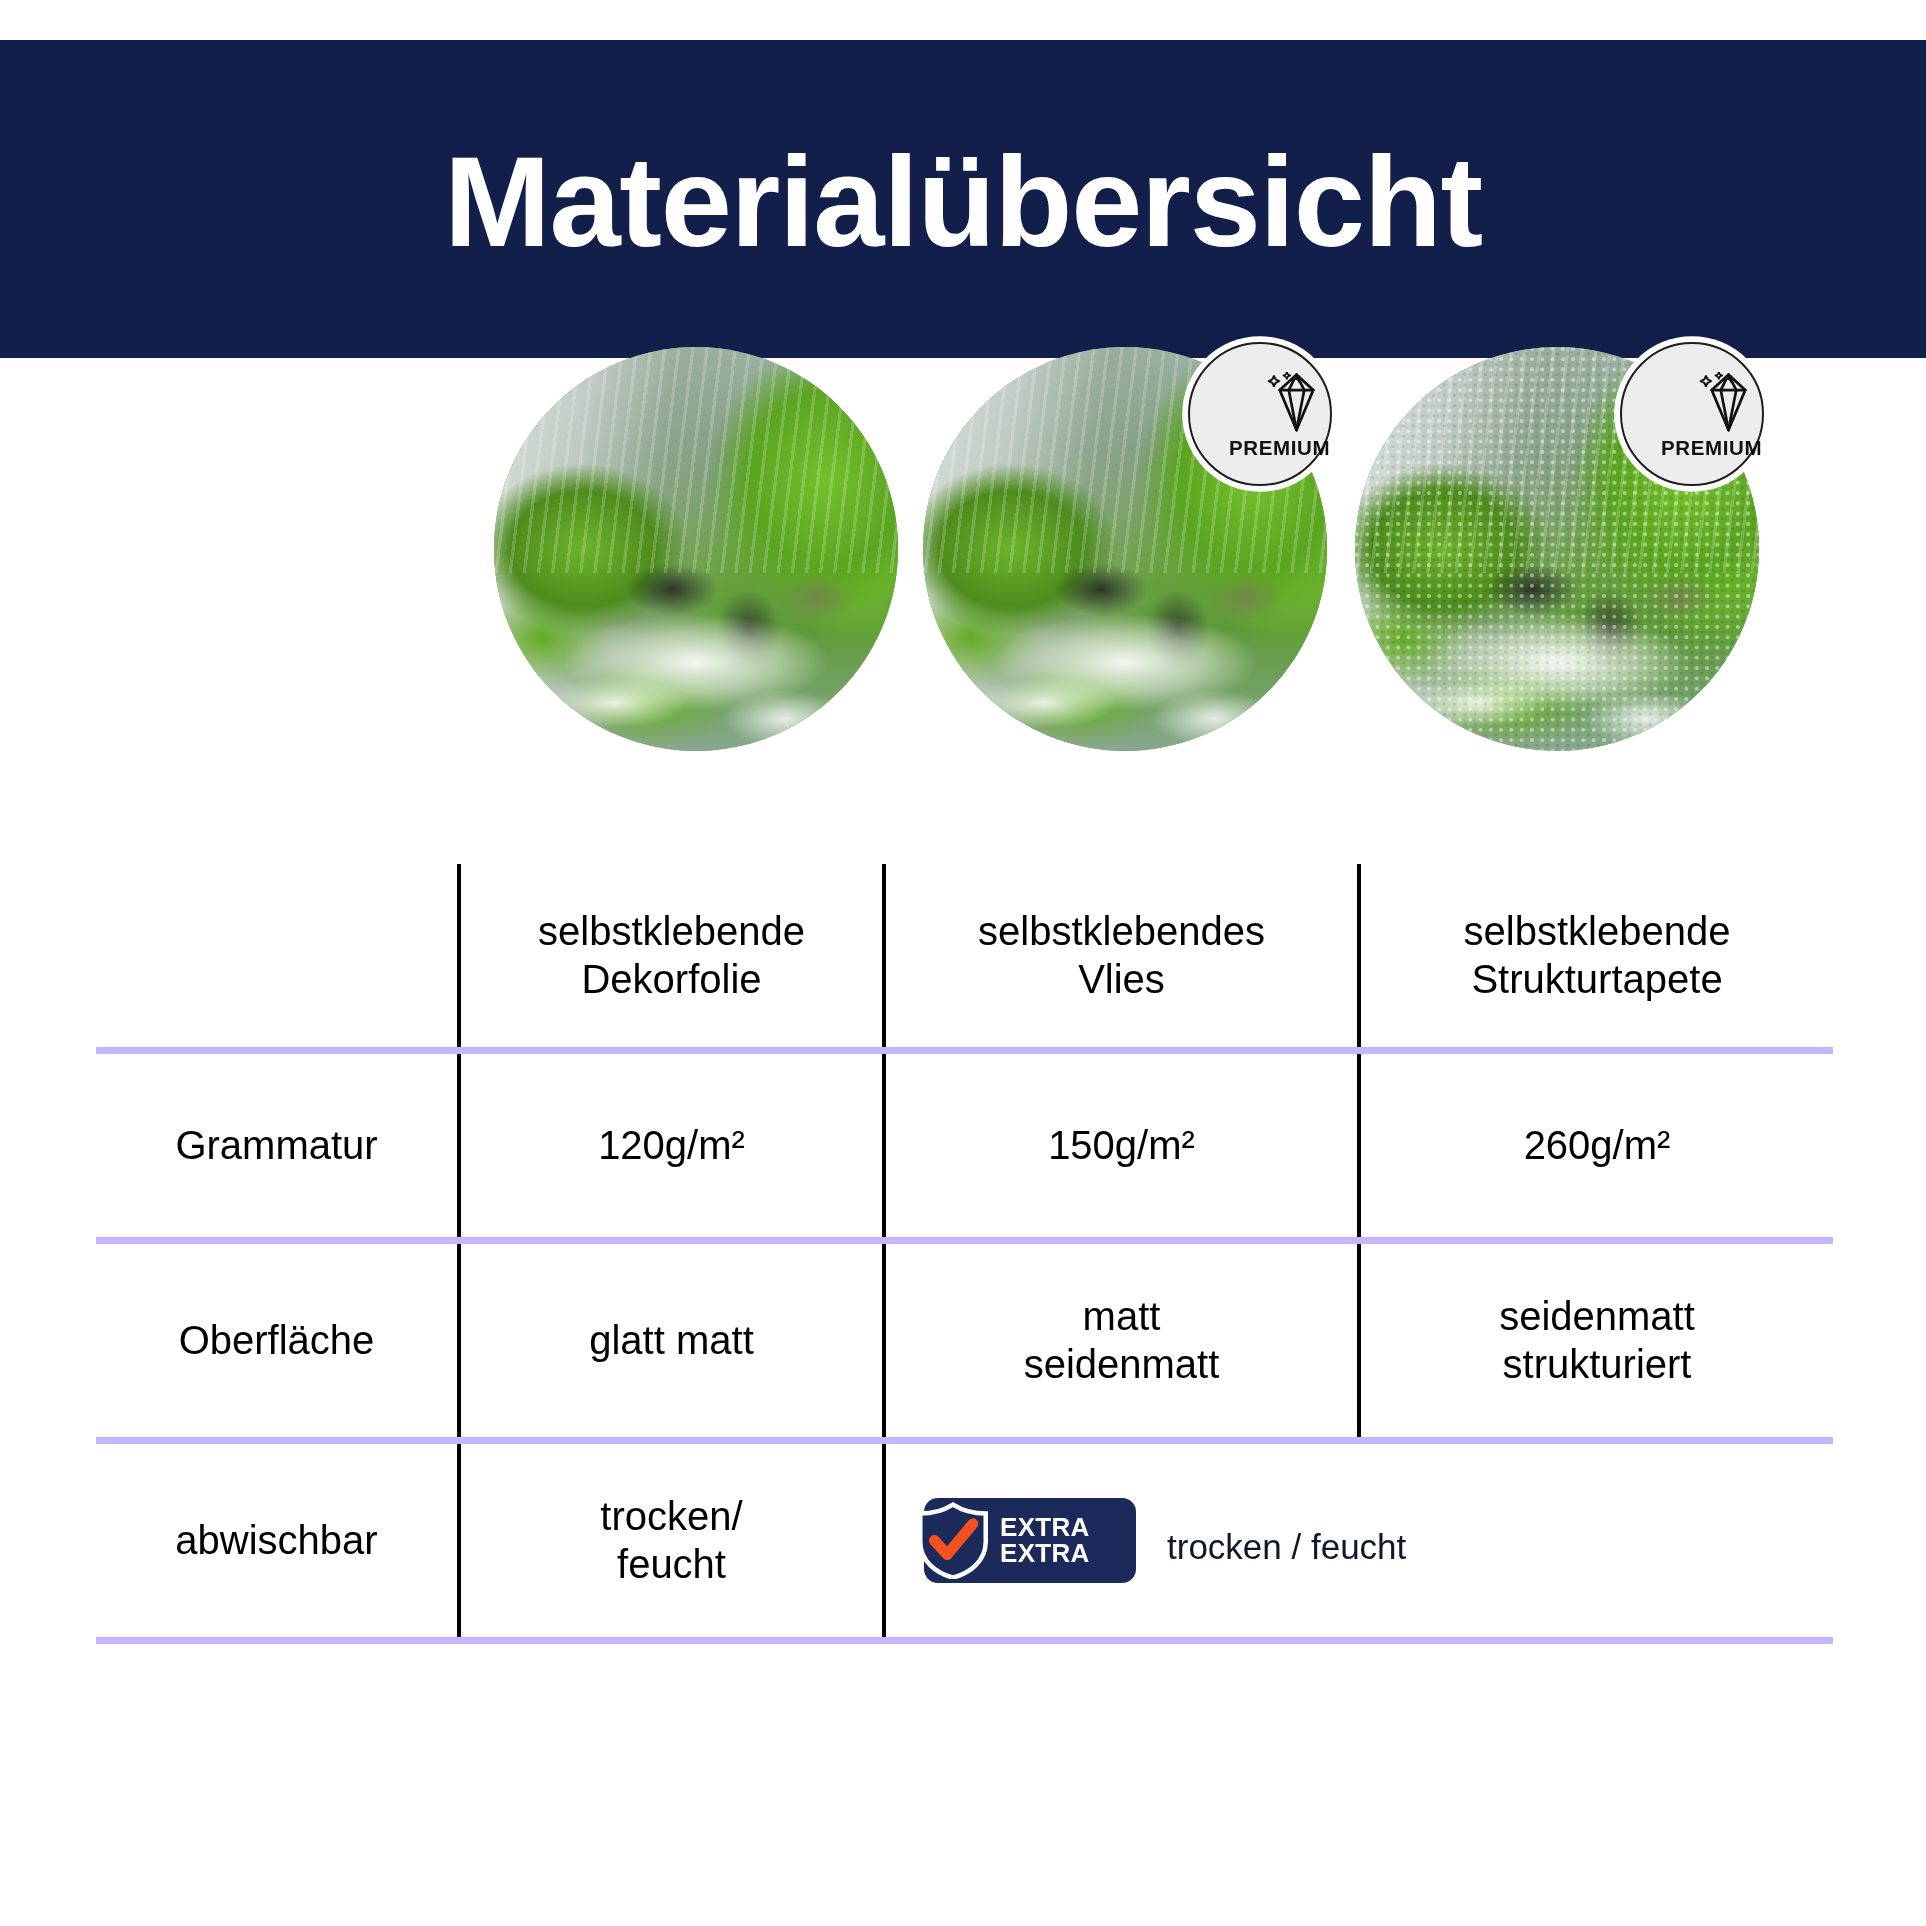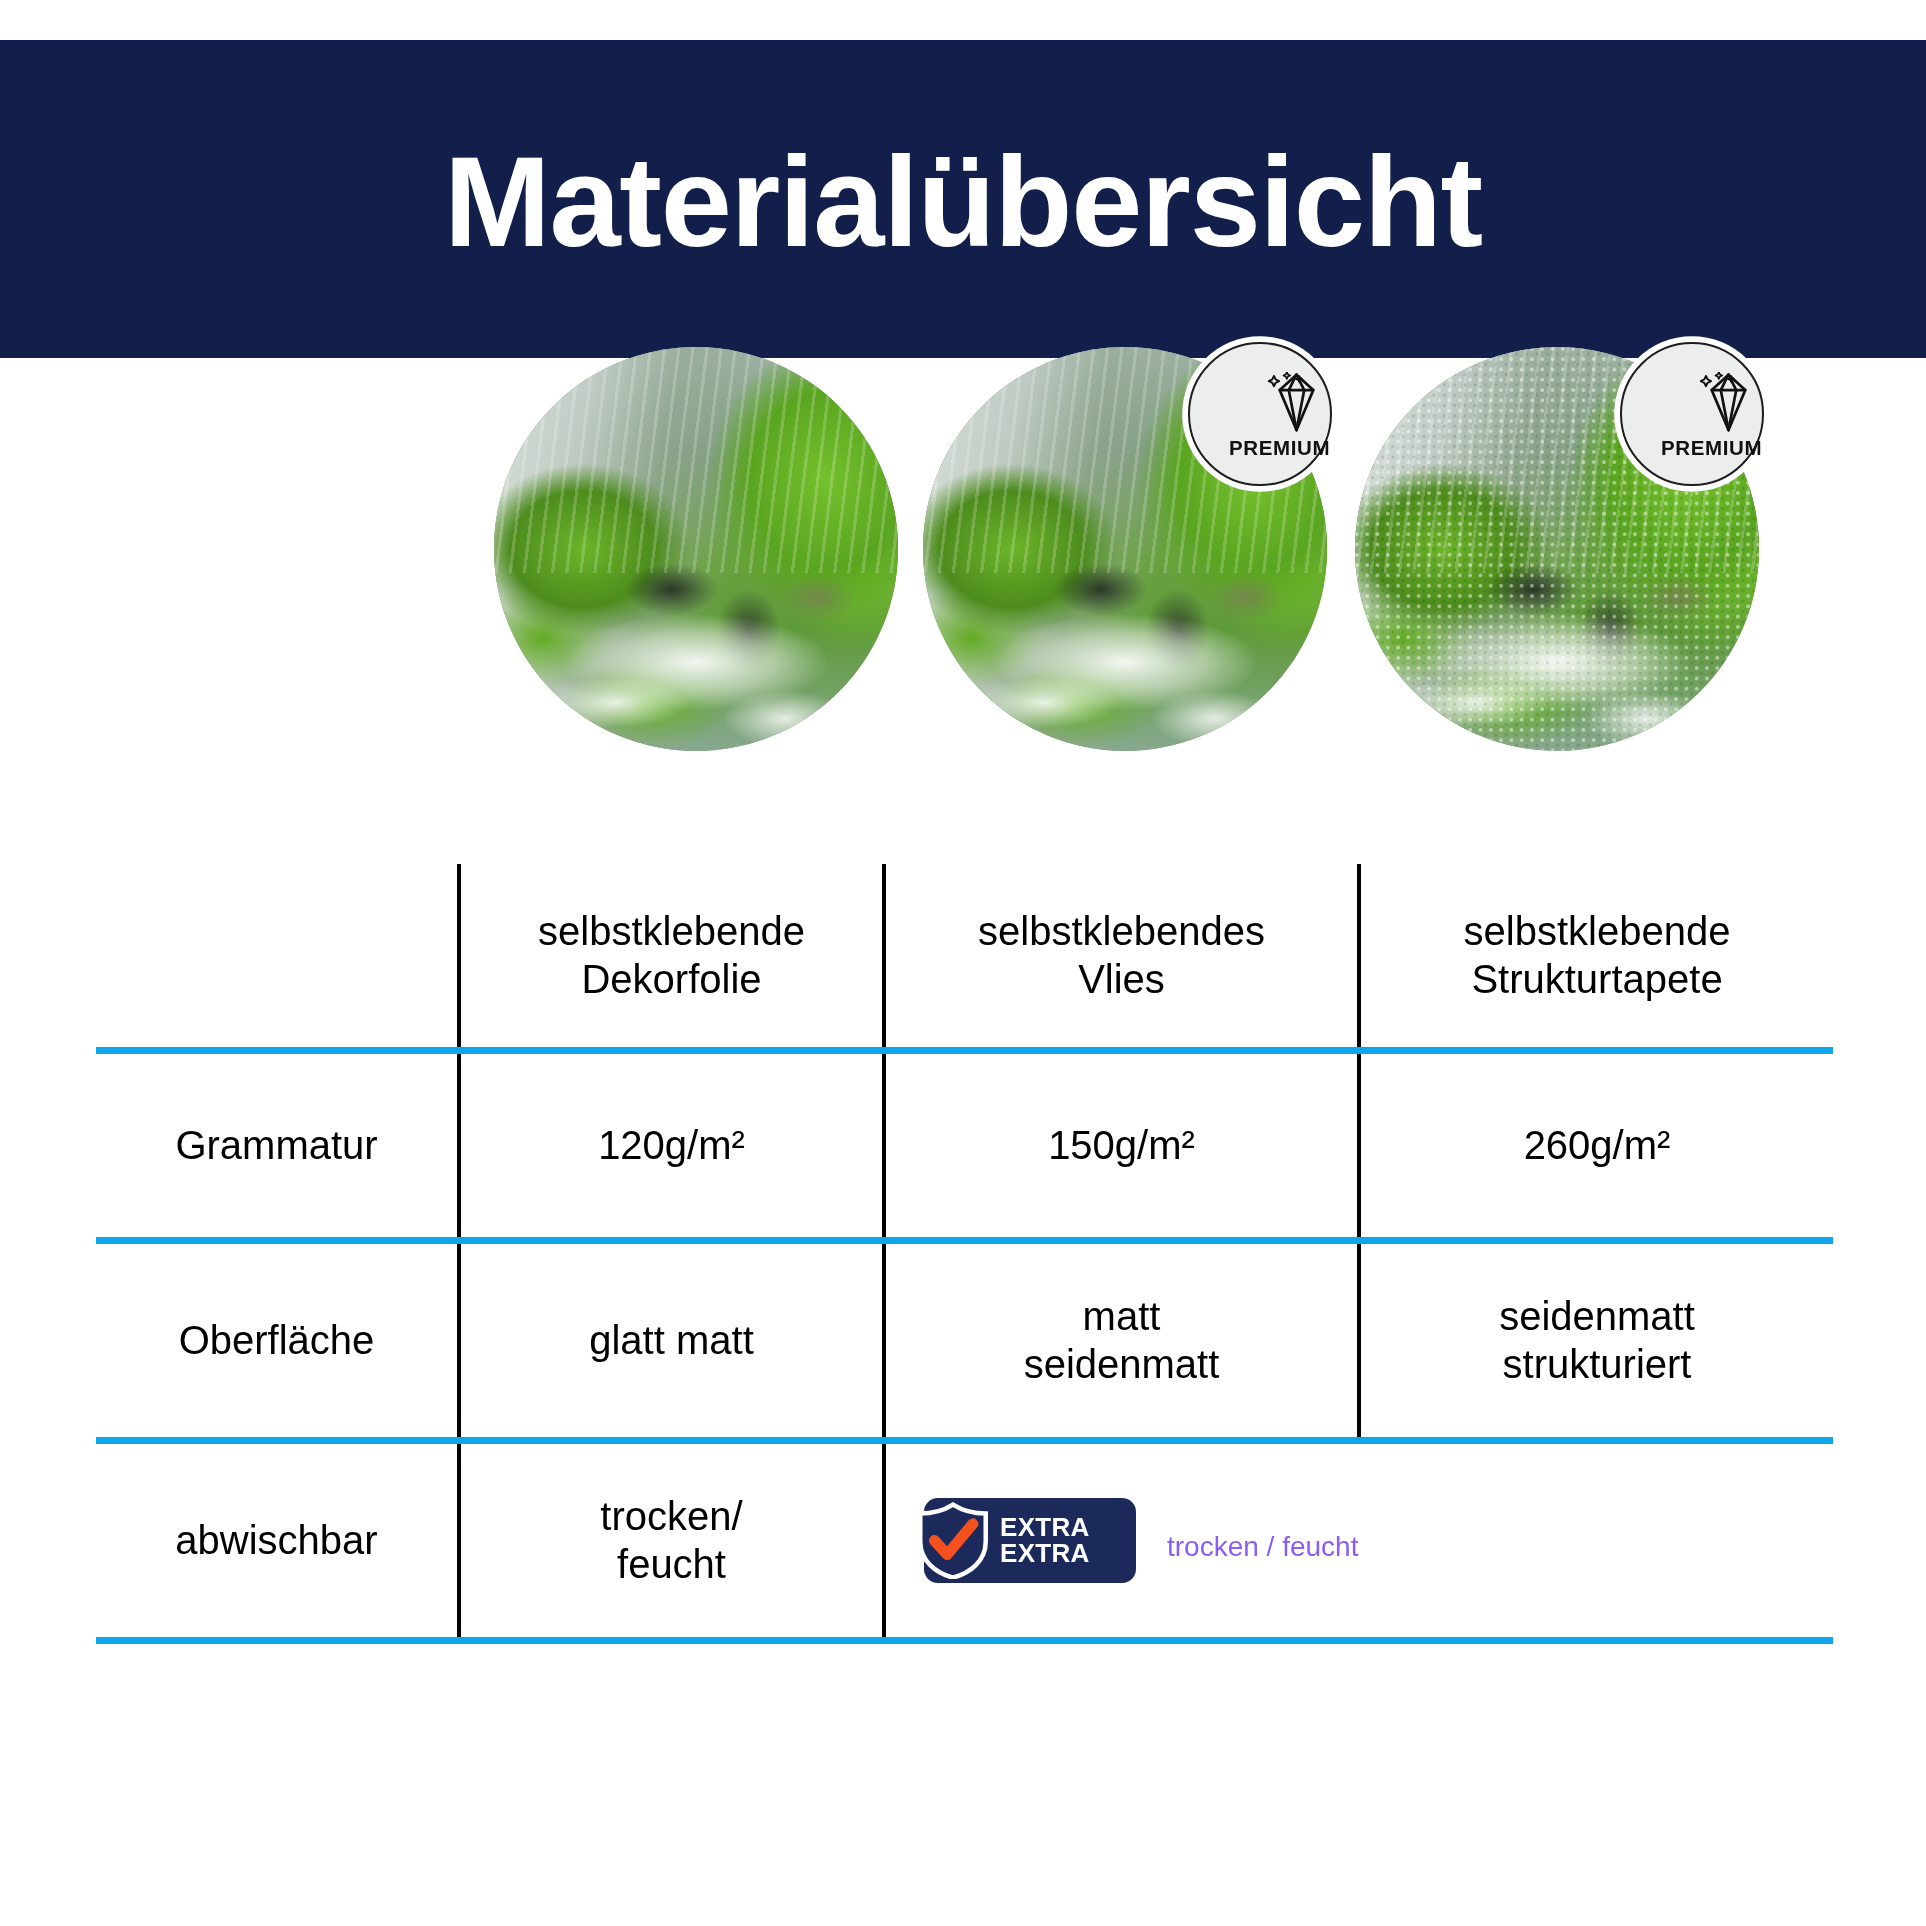--- a/index.html
+++ b/index.html
@@ -112,21 +112,21 @@
     font-size:40px;
     line-height:1.18;
     padding:0;
   }
   .col-label{width:363px;}
   .col-a{width:425px;}
   .col-b{width:475px;}
   .col-c{width:474px;}
 
   .vline{border-left:4.5px solid #000000;}
-  .hrow{border-bottom:7px solid #0ea5e9;}
+  .hrow{border-bottom:7px solid #c4b5fd;}
 
   .row-head td{height:183px;vertical-align:middle;}
   .row-head .hcell{font-size:40px;line-height:1.2;padding:0 11.6px;}
   .row-body td{height:183px;}
   .row-tall td{height:193px;}
 
   
   .wipe-span{
     display:flex;align-items:center;justify-content:flex-start;
     gap:31px;
@@ -147,21 +147,21 @@
   .robust-text{
     margin-left:76px;
     color:#ffffff;
     font-weight:700;
     font-size:26px;
     line-height:0.98;
     letter-spacing:0.3px;
     text-align:left;
   }
   .wipe-text{
-    font-size:28px;color:#8b5cf6;white-space:nowrap;margin-top:12px;
+    font-size:35px;color:#0f172a;white-space:nowrap;margin-top:12px;
   }
 </style>
 </head>
 <body>
 
 <div id="header-bar">
   <div id="page-title">Materialübersicht</div>
 </div>
 
 <div id="swatch-row">

